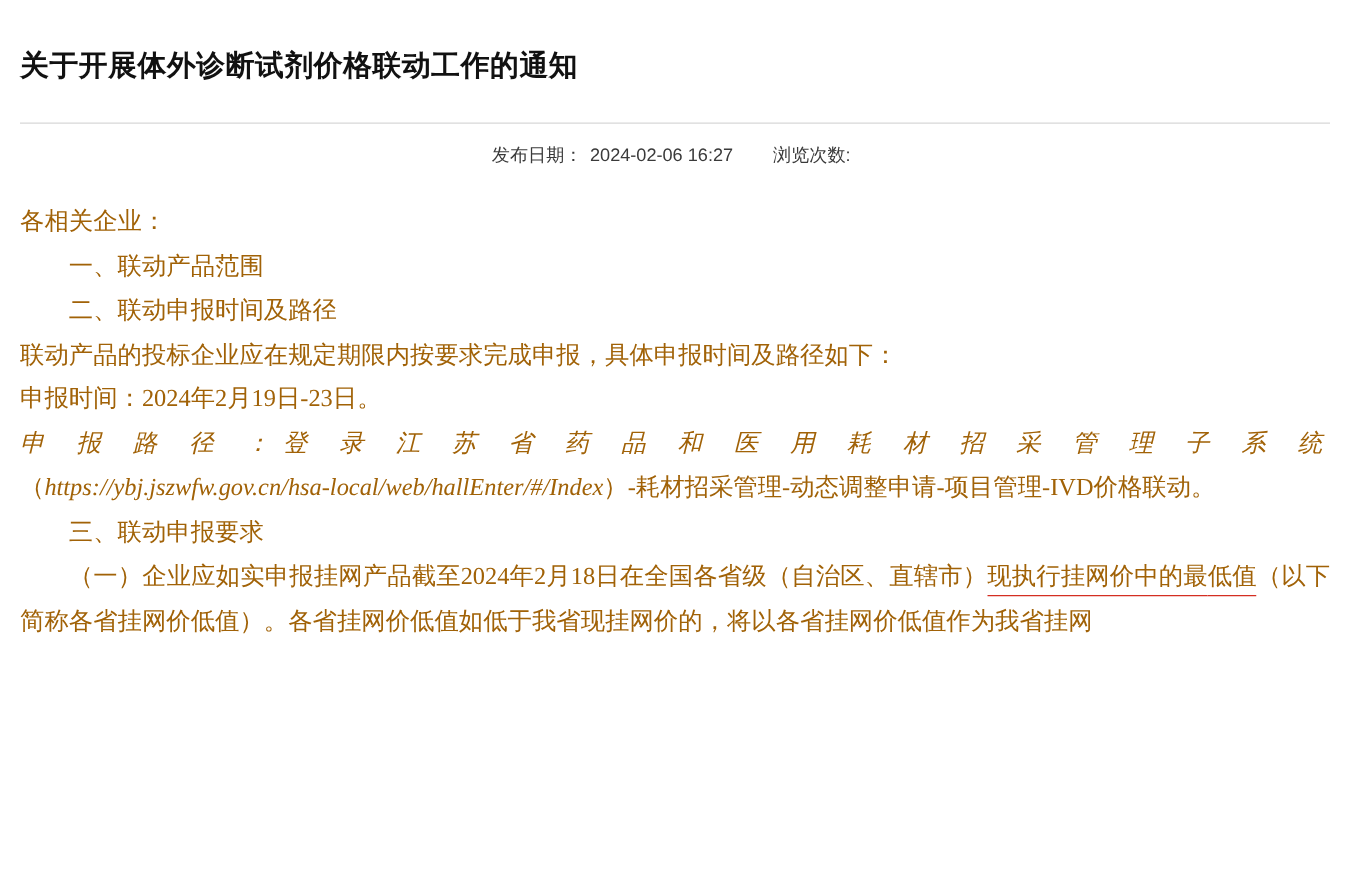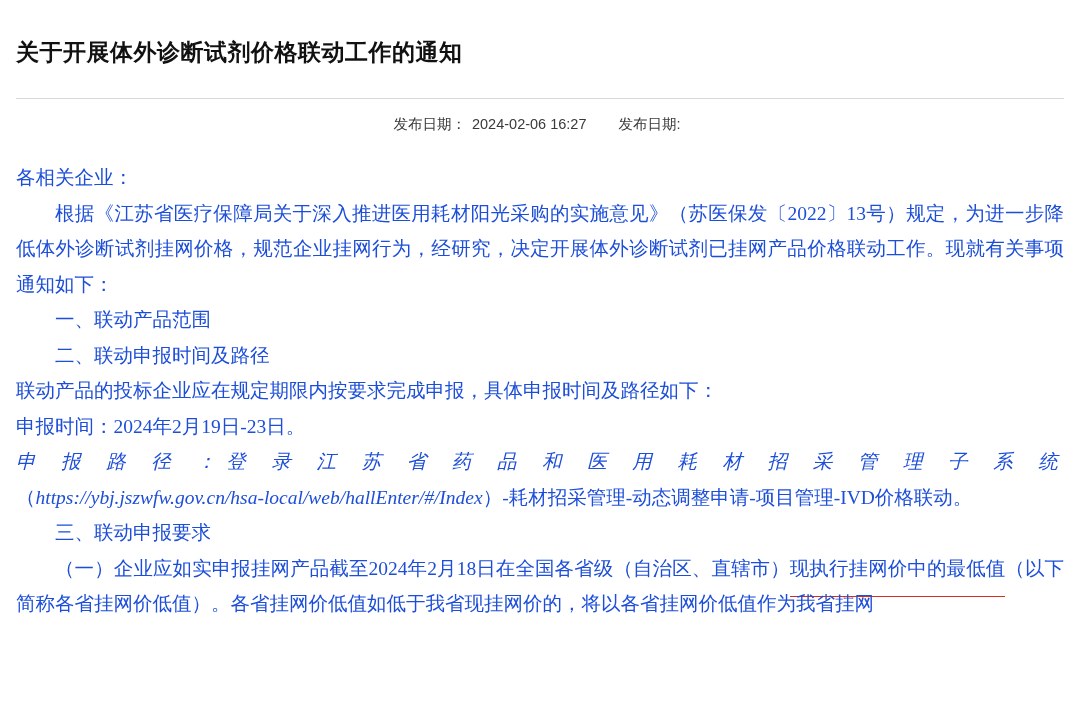--- a/index.html
+++ b/index.html
@@ -48,67 +48,66 @@
   .meta-item {
     white-space: nowrap;
   }
   .meta-item .meta-value {
     margin-left: 6px;
   }
   .body-wrap {
     margin-top: 26px;
     font-size: 19.5px;
     line-height: 1.82;
-    color: #1d4ed8;
+    color: #a16207;
   }
   p.para {
     margin: 0;
     text-align: justify;
     text-justify: inter-ideograph;
   }
   p.indent {
     text-indent: 2em;
   }
   .spaced {
     letter-spacing: 0.32em;
     font-style: italic;
   }
   .latin {
     font-family: "Liberation Serif", "DejaVu Serif", serif;
     letter-spacing: 0;
     font-style: italic;
   }
   .underline-red {
     border-bottom: 1.6px solid #d42e22;
-    padding-bottom: 17px;
+    padding-bottom: 4px;
   }
 </style>
 </head>
 <body>
 
 <div class="page">
 
   <h1 class="doc-title">关于开展体外诊断试剂价格联动工作的通知</h1>
 
   <hr class="title-rule">
 
   <div class="meta-row">
     <div class="meta-item">
       <span>发布日期：</span><span class="meta-value">2024-02-06 16:27</span>
     </div>
     <div class="meta-item">
-      <span>发布日期:</span><span class="meta-value"></span>
+      <span>浏览次数:</span><span class="meta-value"></span>
     </div>
   </div>
 
   <div class="body-wrap">
 
     <p class="para">各相关企业：</p>
 
-    <p class="para indent">根据《江苏省医疗保障局关于深入推进医用耗材阳光采购的实施意见》（苏医保发〔2022〕13号）规定，为进一步降低体外诊断试剂挂网价格，规范企业挂网行为，经研究，决定开展体外诊断试剂已挂网产品价格联动工作。现就有关事项通知如下：</p>
 
     <p class="para indent">一、联动产品范围</p>
 
 
     <p class="para indent">二、联动申报时间及路径</p>
 
     <p class="para">联动产品的投标企业应在规定期限内按要求完成申报，具体申报时间及路径如下：</p>
 
     <p class="para">申报时间：2024年2月19日-23日。</p>
 

